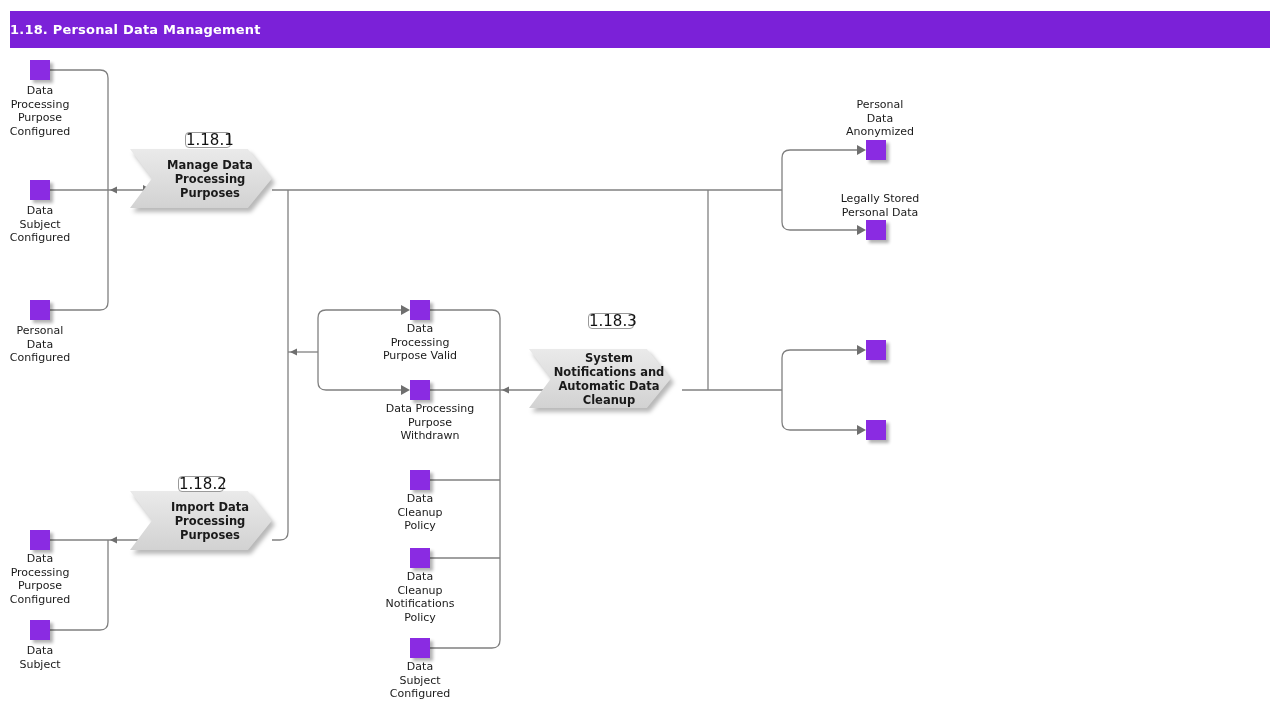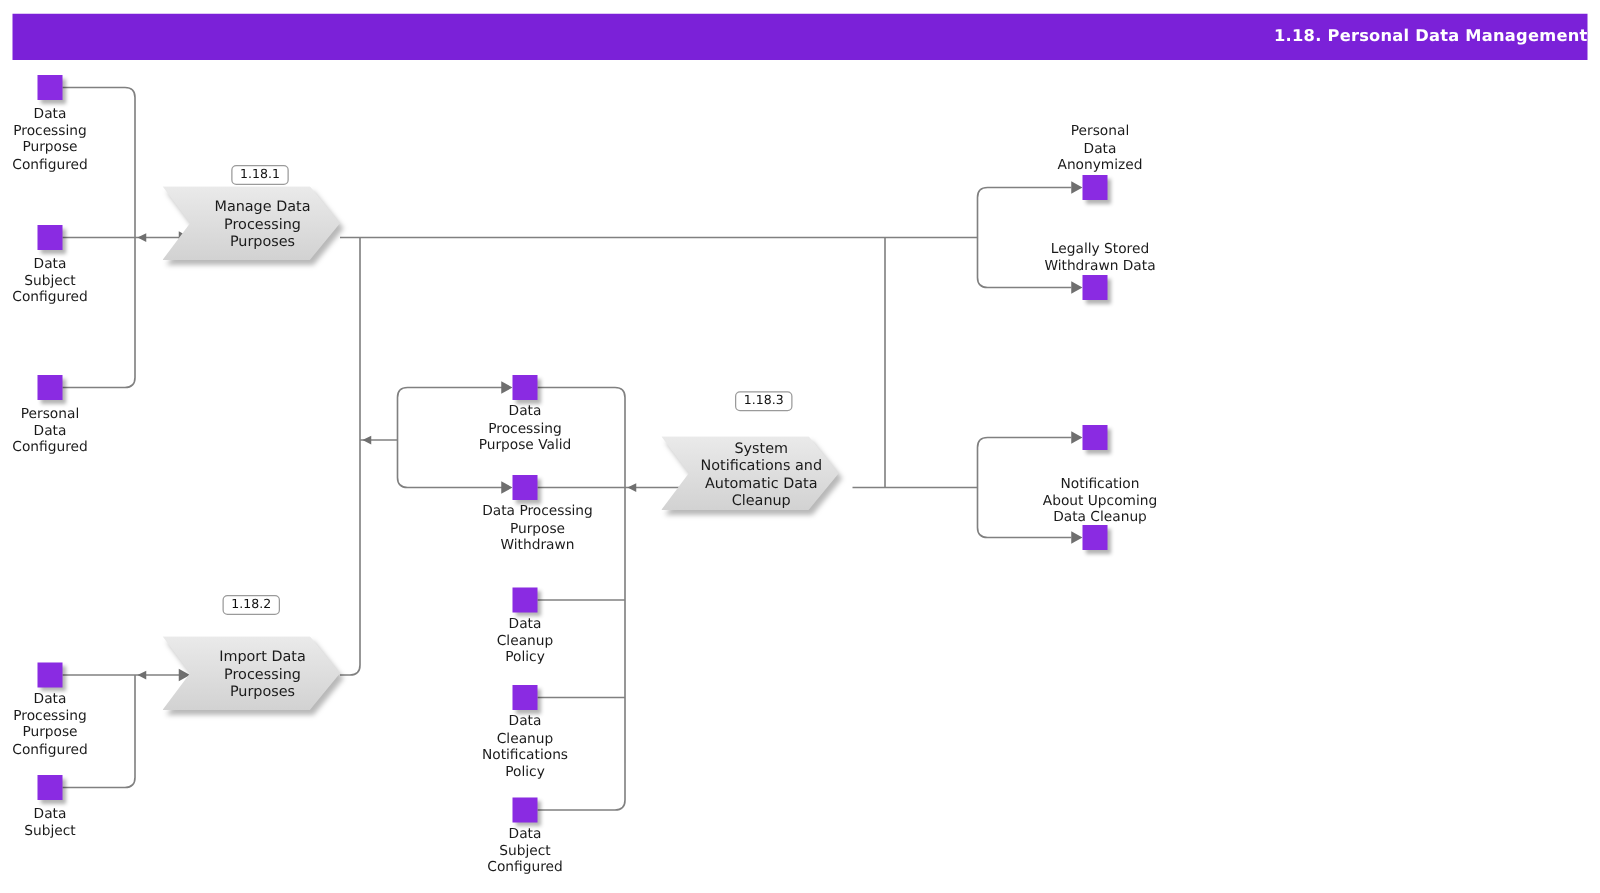--- a/index.html
+++ b/index.html
@@ -4,52 +4,52 @@
 <style>
   html,body { margin:0; padding:0; background:#ffffff; }
   #canvas {
     position:relative; width:1280px; height:714px; background:#ffffff;
     font-family:"DejaVu Sans","Liberation Sans",sans-serif; color:#1a1a1a;
     overflow:hidden;
   }
   .titlebar {
     position:absolute; left:10px; top:11px; width:1260px; height:37px;
     background:var(--c-header,#7b21d8); color:#ffffff;
-    display:flex; align-items:center; justify-content:flex-end;
+    display:flex; align-items:center; justify-content:flex-start;
     font-size:13px; font-weight:bold; letter-spacing:.2px;
   }
   svg.wires { position:absolute; left:0; top:0; }
   .wire { fill:none; stroke:var(--c-line,#808080); stroke-width:1.3px; }
   .ah { fill:var(--c-arrow,#6f6f6f); stroke:none; }
   .sq {
     position:absolute; width:20px; height:20px;
     background:var(--c-event,#8a2be2);
     box-shadow:3px 3px 3px rgba(0,0,0,0.30);
   }
   .lbl {
     position:absolute; text-align:center; white-space:pre-line;
     font-size:11px; line-height:13.5px;
   }
   .proc-wrap { position:absolute; width:142px; height:59px;
-    filter:drop-shadow(3px 4px 2px rgba(0,0,0,0.28)); }
+    filter:drop-shadow(3px 4px 2px rgba(0,0,0,0.28));font-weight:bold; }
   .proc {
     position:absolute; left:0; top:0; width:100%; height:100%;
     background:linear-gradient(180deg,var(--c-proc-light,#eaeaea),var(--c-proc-dark,#d2d2d2));
     clip-path:polygon(0% 0%, 83% 0%, 100% 50%, 83% 100%, 0% 100%, 15.5% 50%);
   }
   .proc-text {
     position:absolute; left:24px; top:0; width:112px; height:100%;
     display:flex; align-items:center; justify-content:center;
     text-align:center; white-space:pre-line;
     font-size:11.5px; line-height:14px;
   }
   .badge {
     position:absolute; width:44px; height:14px;
     background:#ffffff; border:1px solid var(--c-badge-border,#9a9a9a); border-radius:4px;
-    font-size:10px; line-height:14px; text-align:center; color:#111111;
+    font-size:15px; line-height:14px; text-align:center; color:#111111;
   }
 </style>
 </head>
 <body>
 
 <div id="canvas">
 
   <div class="titlebar">
     <span>1.18. Personal Data Management</span>
   </div>
@@ -95,21 +95,21 @@
     <polygon class="ah" points="290,352 297,348.5 297,355.5"></polygon>
     <polygon class="ah" points="502,390 509,386.5 509,393.5"></polygon>
   </svg>
 
   <div class="proc-wrap" style="left:130px;top:149px">
     <div class="proc"></div>
     <div class="proc-text">Manage Data
 Processing
 Purposes</div>
   </div>
-  <div class="proc-wrap" style="left:130px;top:509px">
+  <div class="proc-wrap" style="left:130px;top:491px">
     <div class="proc"></div>
     <div class="proc-text">Import Data
 Processing
 Purposes</div>
   </div>
   <div class="proc-wrap" style="left:529px;top:349px">
     <div class="proc"></div>
     <div class="proc-text">System
 Notifications and
 Automatic Data
@@ -158,24 +158,21 @@
 Cleanup
 Notifications
 Policy</div>
   <div class="lbl" style="left:355px;top:660px;width:130px">Data
 Subject
 Configured</div>
   <div class="lbl" style="left:805px;top:98px;width:150px">Personal
 Data
 Anonymized</div>
   <div class="lbl" style="left:805px;top:192px;width:150px">Legally Stored
-Withdrawn Data</div>
-  <div class="lbl" style="left:805px;top:380px;width:150px">Notification
-About Upcoming
-Data Cleanup</div>
+Personal Data</div>
   <div class="lbl" style="left:-25px;top:552px;width:130px">Data
 Processing
 Purpose
 Configured</div>
   <div class="lbl" style="left:-25px;top:644px;width:130px">Data
 Subject</div>
 
 </div>
 
 </body></html>

